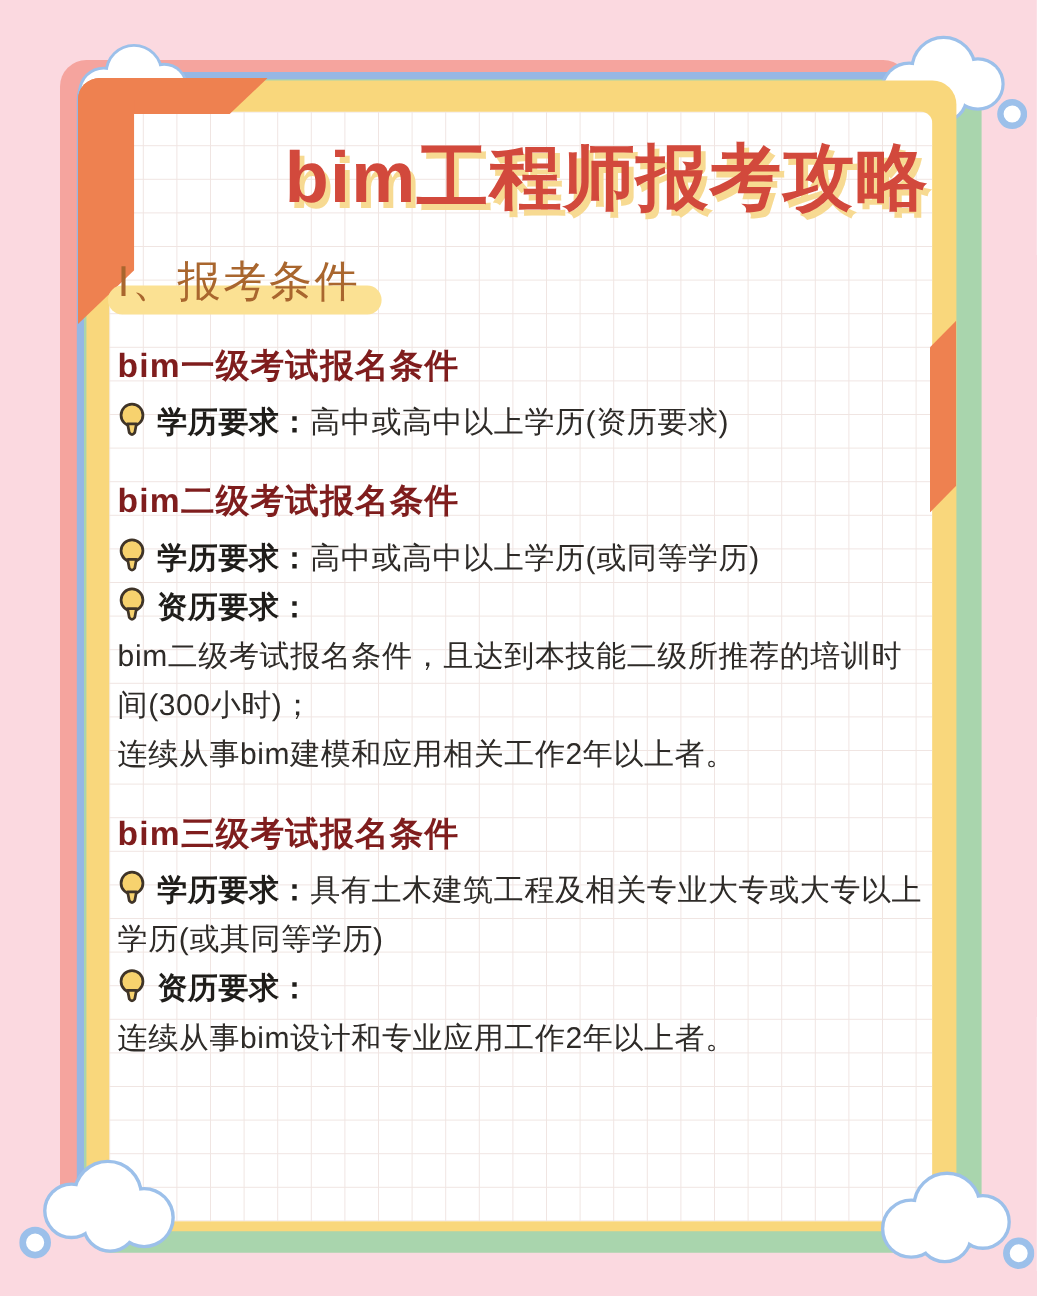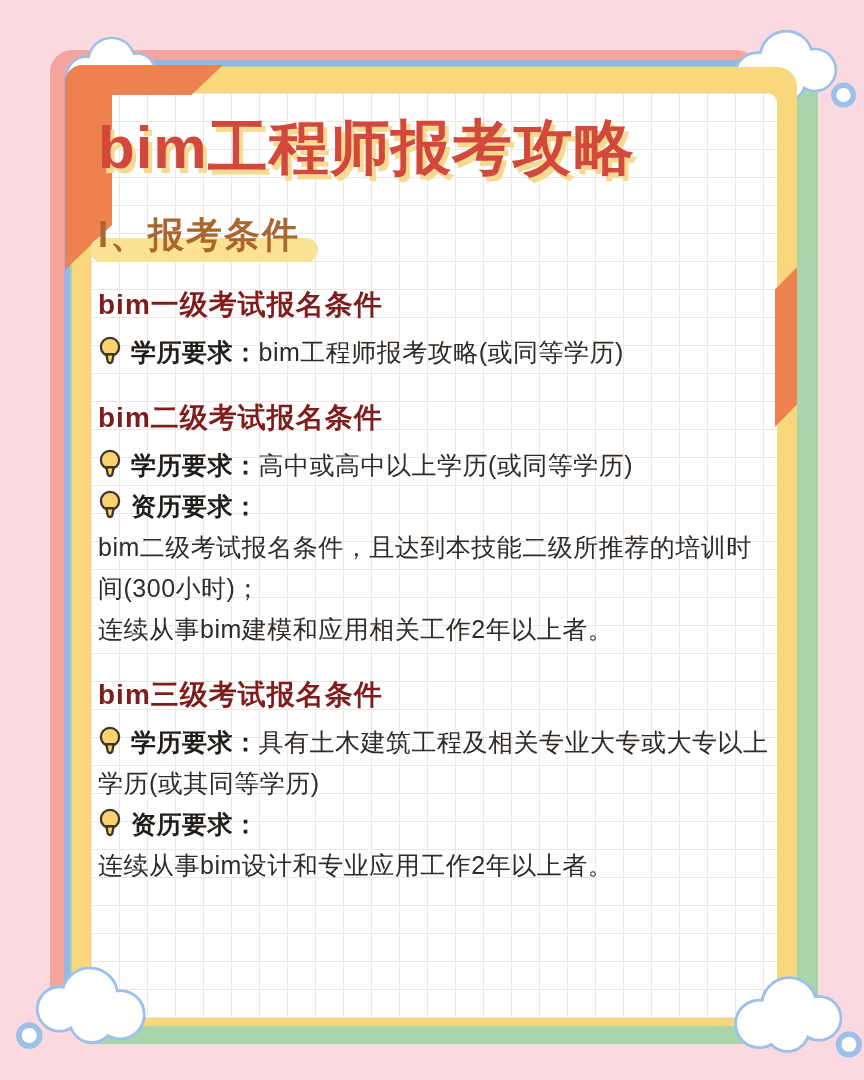--- a/index.html
+++ b/index.html
@@ -33,26 +33,26 @@
   
   .cloud{z-index:4;}
   .cloud.front{z-index:8;}
   .cloud-tl{left:55px;top:28px;width:118px;}
   .cloud-tr{left:722px;top:20px;width:134px;}
   .cloud-bl{left:16px;top:956px;width:142px;transform:scaleX(-1);}
   .cloud-br{left:722px;top:966px;width:140px;}
   
   .content{left:98px;top:96px;width:676px;z-index:9;color:#2e2b28;}
   .title{
-    margin:12px 0 0 0;text-align:left;font-size:60px;font-weight:bold;letter-spacing:1px;
+    margin:12px 0 0 0;text-align:right;font-size:60px;font-weight:bold;letter-spacing:1px;
     color:#d2493c;text-shadow:4px 5px 0 rgba(247,216,140,.95);
   }
   .chapter{margin-top:22px;display:inline-block;position:relative;}
   .chapter .pill{position:absolute;left:-8px;right:-18px;bottom:-2px;height:24px;background:#fbe193;border-radius:13px;}
-  .chapter .chapter-text{position:relative;font-size:36px;font-weight:bold;color:#a9662e;letter-spacing:2px;}
+  .chapter .chapter-text{position:relative;font-size:36px;font-weight:normal;color:#a9662e;letter-spacing:2px;}
   .sec-heading{margin:26px 0 8px 0;font-size:28px;font-weight:bold;color:#7f1d1d;letter-spacing:1px;}
   .sec:first-of-type .sec-heading{margin-top:20px;}
   .line{margin:0;font-size:25px;line-height:41px;letter-spacing:.5px;}
   .line strong{font-weight:bold;color:#1f1d1a;text-align:right;}
   .bulb{width:24px;height:31px;vertical-align:-6px;margin-right:9px;}
 </style>
 </head>
 <body>
 
 <svg width="0" height="0" style="position:absolute">
@@ -108,21 +108,21 @@
     <span class="pill"></span>
     <span class="chapter-text">I、报考条件</span>
   </div>
 
   <div class="sec">
     <h2 class="sec-heading">bim一级考试报名条件</h2>
     <p class="line">
       <svg class="bulb" viewBox="0 0 26 34">
           <circle cx="13" cy="12" r="10" fill="#f7d26e" stroke="#3f3428" stroke-width="2.5"></circle>
           <path d="M9 20 L17 20 L15.5 28 Q13 31.5 10.5 28 Z" fill="#f7d26e" stroke="#3f3428" stroke-width="2.5" stroke-linejoin="round"></path>
-        </svg><strong>学历要求：</strong><span>bim工程师报考攻略(或同等学历)</span>
+        </svg><strong>学历要求：</strong><span>高中或高中以上学历(资历要求)</span>
     </p>
   </div>
 
   <div class="sec">
     <h2 class="sec-heading">bim二级考试报名条件</h2>
     <p class="line">
       <svg class="bulb" viewBox="0 0 26 34">
           <circle cx="13" cy="12" r="10" fill="#f7d26e" stroke="#3f3428" stroke-width="2.5"></circle>
           <path d="M9 20 L17 20 L15.5 28 Q13 31.5 10.5 28 Z" fill="#f7d26e" stroke="#3f3428" stroke-width="2.5" stroke-linejoin="round"></path>
         </svg><strong>学历要求：</strong><span>高中或高中以上学历(或同等学历)</span>

